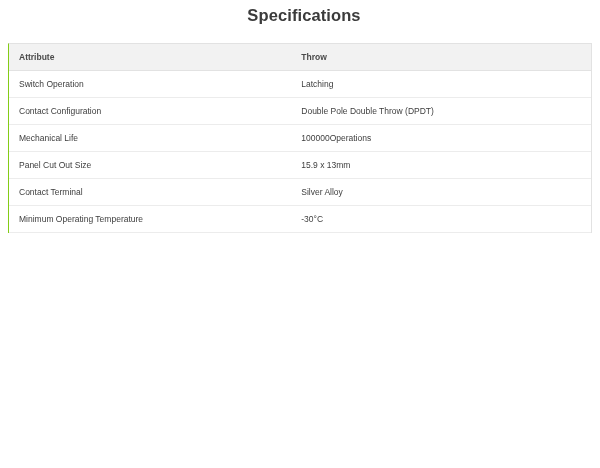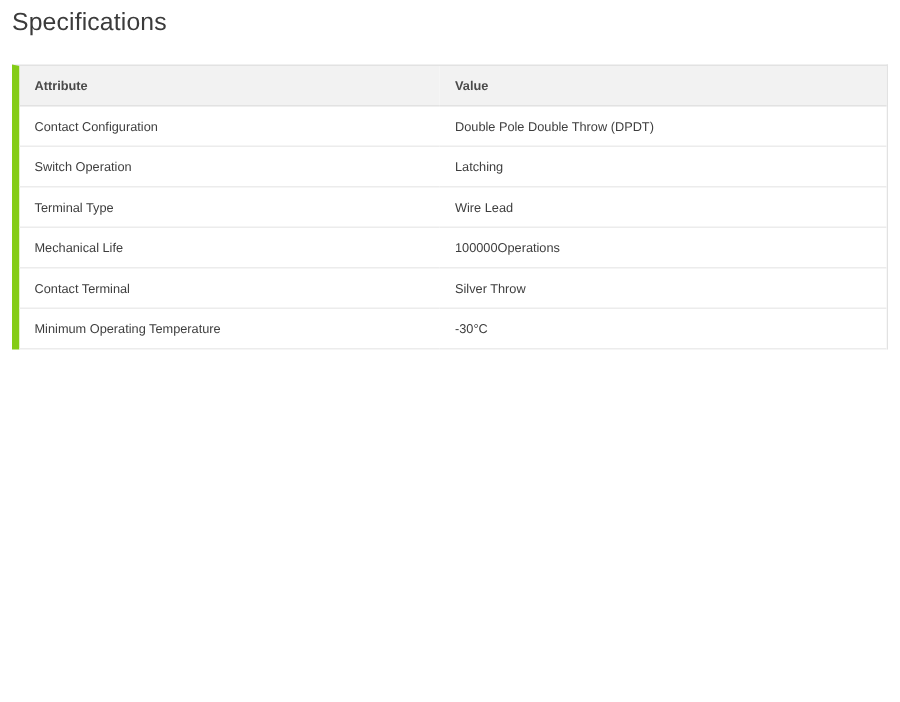--- a/index.html
+++ b/index.html
@@ -15,29 +15,30 @@
     overflow: hidden;
   }
   .page {
     width: 600px;
     height: 468px;
     position: relative;
     box-sizing: border-box;
   }
   .page-title {
     font-size: 16.5px;
-    font-weight: normal;
+    font-weight: bold;
     color: #3b3b3b;
     margin: 6px 0 0 8px;
     letter-spacing: 0.1px;
+    text-align: center;
   }
   .spec-table-wrap {
     margin: 18px 8px 0 8px;
     border-top: 1px solid #e2e2e2;
-    border-left: 5px solid #84cc16;
+    border-left: 1px solid #84cc16;
     border-right: 1px solid #e2e2e2;
   }
   table.spec-table {
     width: 100%;
     border-collapse: collapse;
     table-layout: fixed;
     font-size: 8.5px;
   }
   table.spec-table th {
     background: #f2f2f2;
@@ -70,43 +71,43 @@
 
   <div class="spec-table-wrap">
     <table class="spec-table">
       <colgroup>
         <col class="attr-col">
         <col class="val-col">
       </colgroup>
       <thead>
         <tr>
           <th>Attribute</th>
-          <th>Value</th>
+          <th>Throw</th>
         </tr>
       </thead>
       <tbody id="spec-body">
-          <tr class="spec-row">
-            <td class="attr-cell">Contact Configuration</td>
-            <td class="val-cell">Double Pole Double Throw (DPDT)</td>
-          </tr>
           <tr class="spec-row">
             <td class="attr-cell">Switch Operation</td>
             <td class="val-cell">Latching</td>
           </tr>
           <tr class="spec-row">
-            <td class="attr-cell">Terminal Type</td>
-            <td class="val-cell">Wire Lead</td>
+            <td class="attr-cell">Contact Configuration</td>
+            <td class="val-cell">Double Pole Double Throw (DPDT)</td>
           </tr>
           <tr class="spec-row">
             <td class="attr-cell">Mechanical Life</td>
             <td class="val-cell">100000Operations</td>
           </tr>
           <tr class="spec-row">
+            <td class="attr-cell">Panel Cut Out Size</td>
+            <td class="val-cell">15.9 x 13mm</td>
+          </tr>
+          <tr class="spec-row">
             <td class="attr-cell">Contact Terminal</td>
-            <td class="val-cell">Silver Throw</td>
+            <td class="val-cell">Silver Alloy</td>
           </tr>
           <tr class="spec-row">
             <td class="attr-cell">Minimum Operating Temperature</td>
             <td class="val-cell">-30°C</td>
           </tr>
         </tbody>
     </table>
   </div>
 
 </div>

